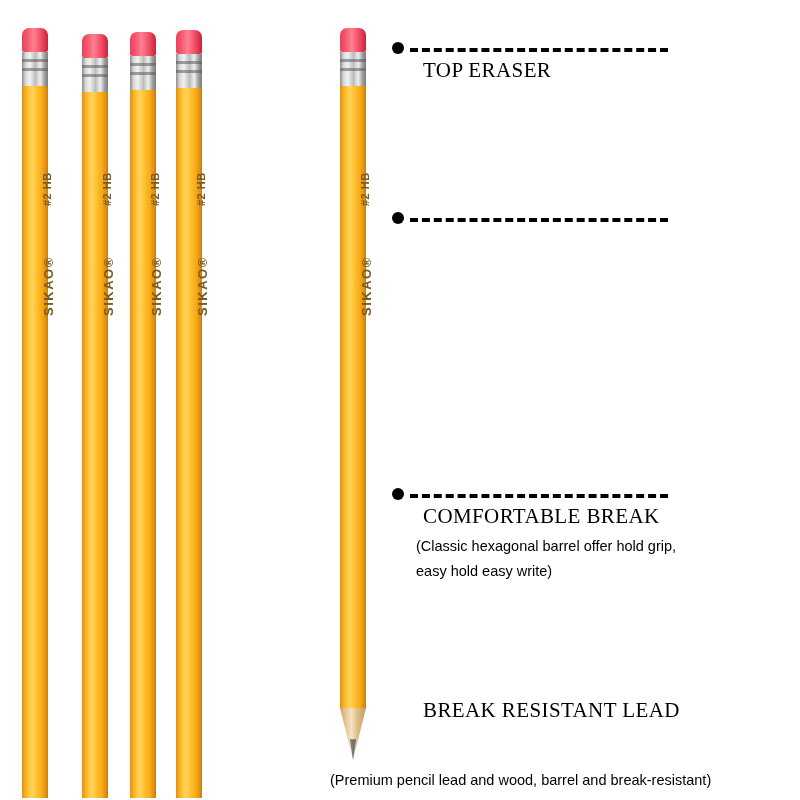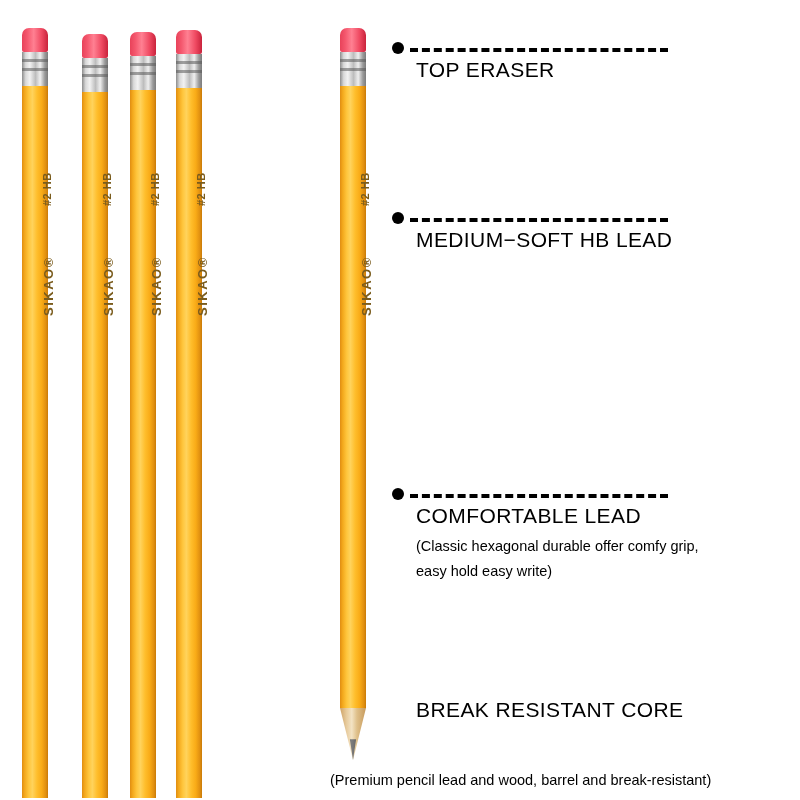--- a/index.html
+++ b/index.html
@@ -107,22 +107,23 @@
   .dash-line {
     position: absolute;
     height: 0;
     border-top: 4px dashed #000;
   }
   .callout-title {
     position: absolute;
     font-size: 21px;
     letter-spacing: 0.4px;
     color: #000;
-    font-family: Liberation Sans, sans-serif;
+    font-family: Liberation Serif, serif;
     line-height: 1.18;
+    margin-left: 7px;
   }
   .callout-desc {
     position: absolute;
     font-size: 14.5px;
     color: #000;
     font-family: "Liberation Sans", sans-serif;
     line-height: 1.75;
     white-space: pre-line;
   }
 </style>
@@ -172,25 +173,24 @@
     <div class="v-text brand" style="left:19px; top:288px;">SIKAO®</div>
     <div class="v-text grade" style="left:19px; top:178px;">#2 HB</div>
   </div>
 
   <div class="dot" style="left:392px; top:42px;"></div>
   <div class="dash-line" style="left:410px; top:48px; width:258px;"></div>
   <div class="callout-title" style="left:416px; top:58px;">TOP ERASER</div>
 
   <div class="dot" style="left:392px; top:212px;"></div>
   <div class="dash-line" style="left:410px; top:218px; width:258px;"></div>
-  <div class="callout-title" style="left:416px; top:228px;">MEDIUM−SOFT HB LEAD</div>
 
   <div class="dot" style="left:392px; top:488px;"></div>
   <div class="dash-line" style="left:410px; top:494px; width:258px;"></div>
-  <div class="callout-title" style="left:416px; top:504px;">COMFORTABLE LEAD</div>
-  <div class="callout-desc" style="left:416px; top:534px;">(Classic hexagonal durable offer comfy grip,
+  <div class="callout-title" style="left:416px; top:504px;">COMFORTABLE BREAK</div>
+  <div class="callout-desc" style="left:416px; top:534px;">(Classic hexagonal barrel offer hold grip,
 easy hold easy write)</div>
 
   <div class="callout-title" style="left:416px; top:698px;">BREAK RESISTANT
-CORE</div>
+LEAD</div>
   <div class="callout-desc" style="left:330px; top:768px;">(Premium pencil lead and wood, barrel and break-resistant)</div>
 
 </div>
 
 </body></html>

